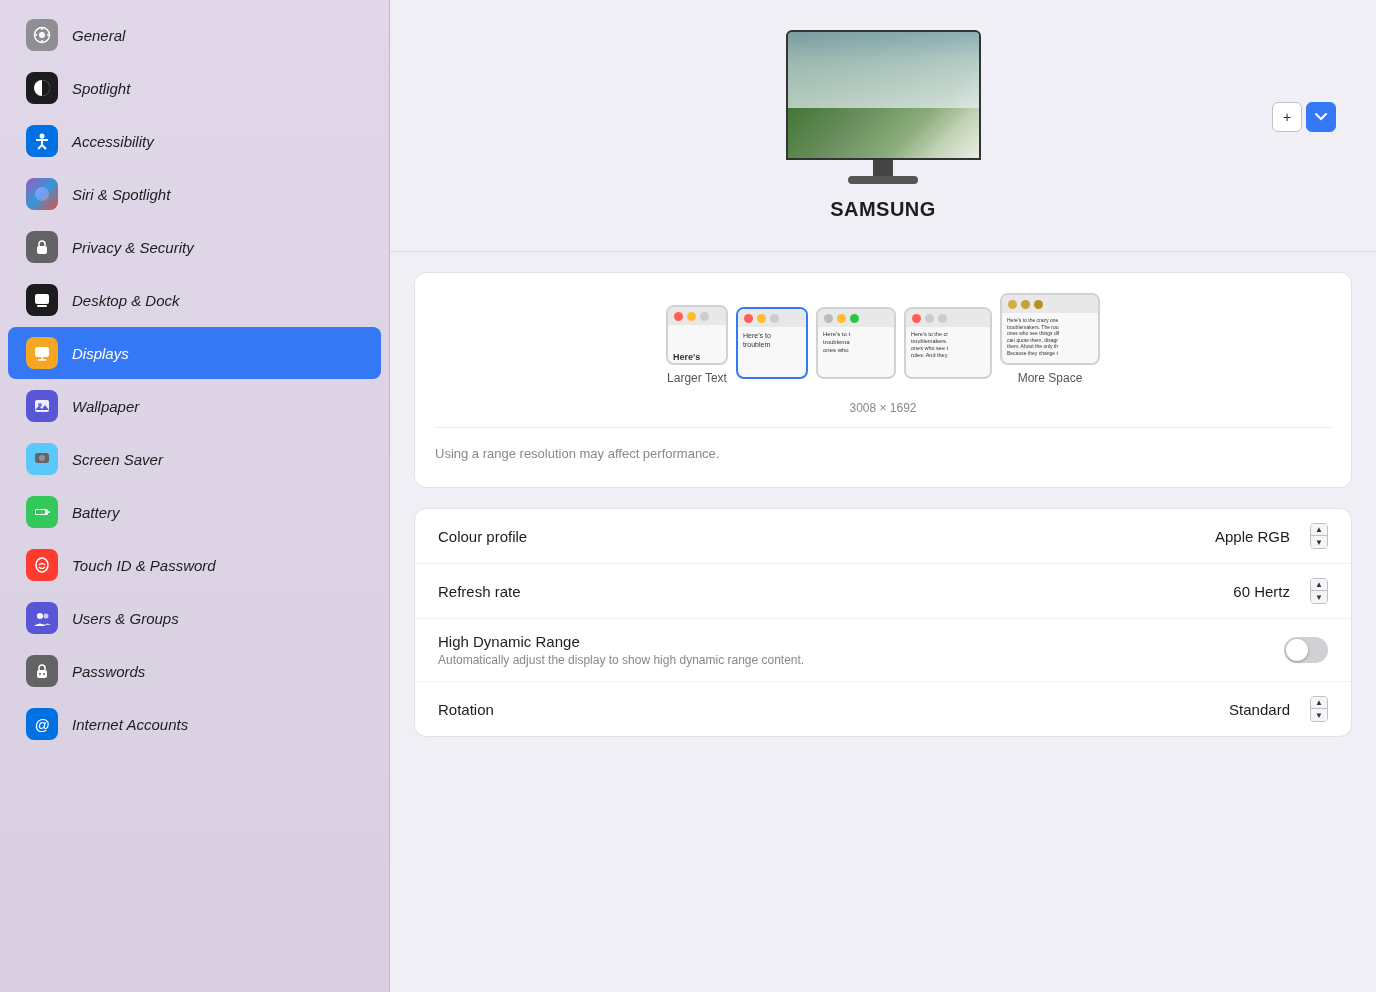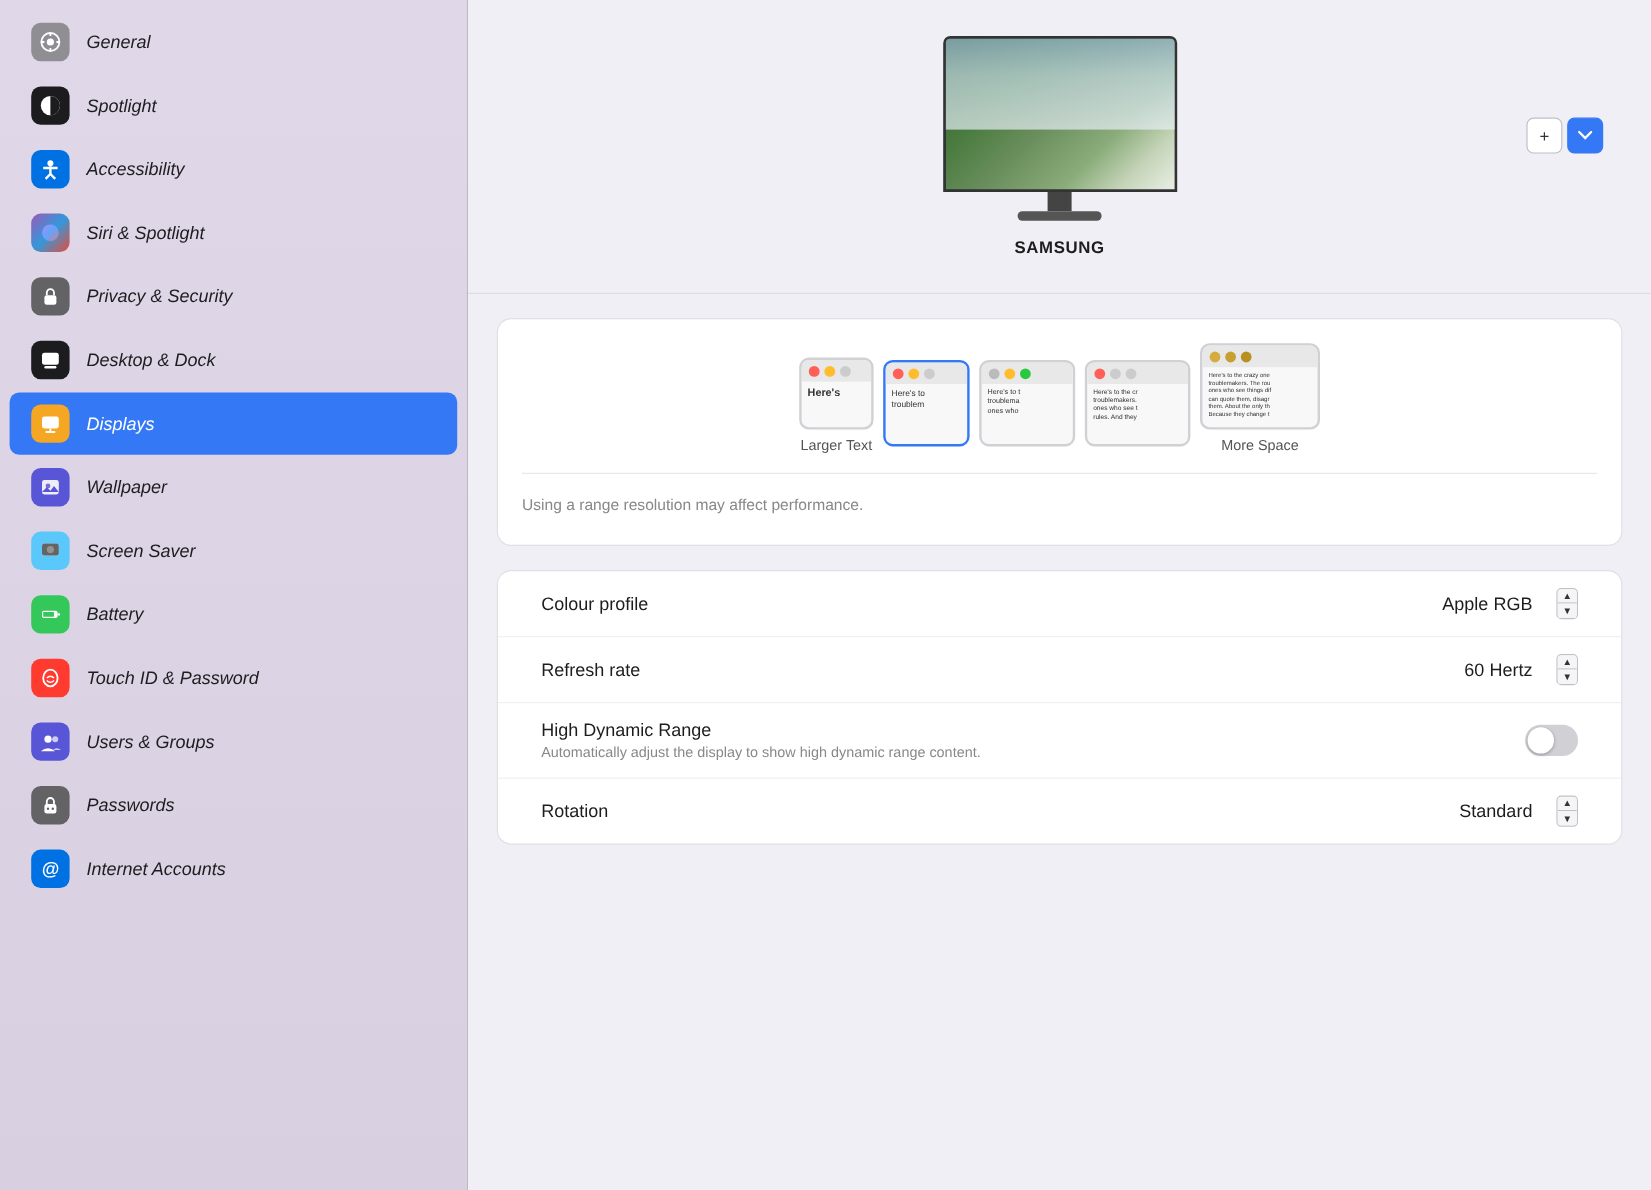--- a/index.html
+++ b/index.html
@@ -135,21 +135,21 @@
     }
     .monitor-stand-base {
       width: 70px;
       height: 8px;
       background: #555;
       border-radius: 4px;
       margin: 0 auto;
     }
 
     .display-title {
-      font-size: 14px;
+      font-size: 20px;
       font-weight: 700;
       color: #1d1d1f;
       letter-spacing: 0.5px;
       margin-bottom: 10px;
     }
 
     .display-controls {
       position: absolute;
       right: 40px;
       top: 50%;
@@ -272,21 +272,21 @@
       border-radius: 12px;
       margin: 0 24px 16px;
       border: 1px solid #e0e0e5;
       overflow: hidden;
     }
 
     .settings-row {
       display: flex;
       align-items: center;
       justify-content: space-between;
-      padding: 14px 36px;
+      padding: 14px 23px;
       border-bottom: 1px solid #f0f0f3;
     }
     .settings-row:last-child {
       border-bottom: none;
     }
 
     .settings-row-left {
       display: flex;
       flex-direction: column;
       gap: 3px;
@@ -529,21 +529,21 @@
             <path d="M1 1l5 5 5-5" stroke="white" stroke-width="2" fill="none" stroke-linecap="round"></path>
           </svg>
       </div>
     </div>
   </div>
 
   <div class="resolution-section">
     <div class="resolution-thumbnails">
 
       <div class="res-thumb">
-        <div class="thumb-box" style="width:62px; height:60px;">
+        <div class="thumb-box" style="width:62px; height:60px;gap:23px;">
           <div class="thumb-traffic">
             <div class="dot dot-red"></div>
             <div class="dot dot-yellow"></div>
             <div class="dot" style="background:#ccc;"></div>
           </div>
           <div class="thumb-content" style="font-size:9px; font-weight:600;">Here's</div>
         </div>
         <div class="thumb-label">Larger Text</div>
       </div>
 
@@ -589,20 +589,21 @@
             <div class="dot" style="background:#d4ac40;"></div>
             <div class="dot" style="background:#c8a030;"></div>
             <div class="dot" style="background:#b89020;"></div>
           </div>
           <div class="thumb-content" style="font-size:5px;">Here's to the crazy one<br>troublemakers. The rou<br>ones who see things dif<br>can quote them, disagr<br>them. About the only th<br>Because they change t</div>
         </div>
         <div class="thumb-label">More Space</div>
       </div>
     </div>
 
+    <div class="resolution-indicator">3008 × 1692</div>
     <hr class="resolution-divider">
     <div class="performance-note">Using a range resolution may affect performance.</div>
   </div>
 
   <div class="settings-section">
 
     <div class="settings-row">
       <div class="settings-row-left">
         <span class="settings-row-title">Colour profile</span>
       </div>

